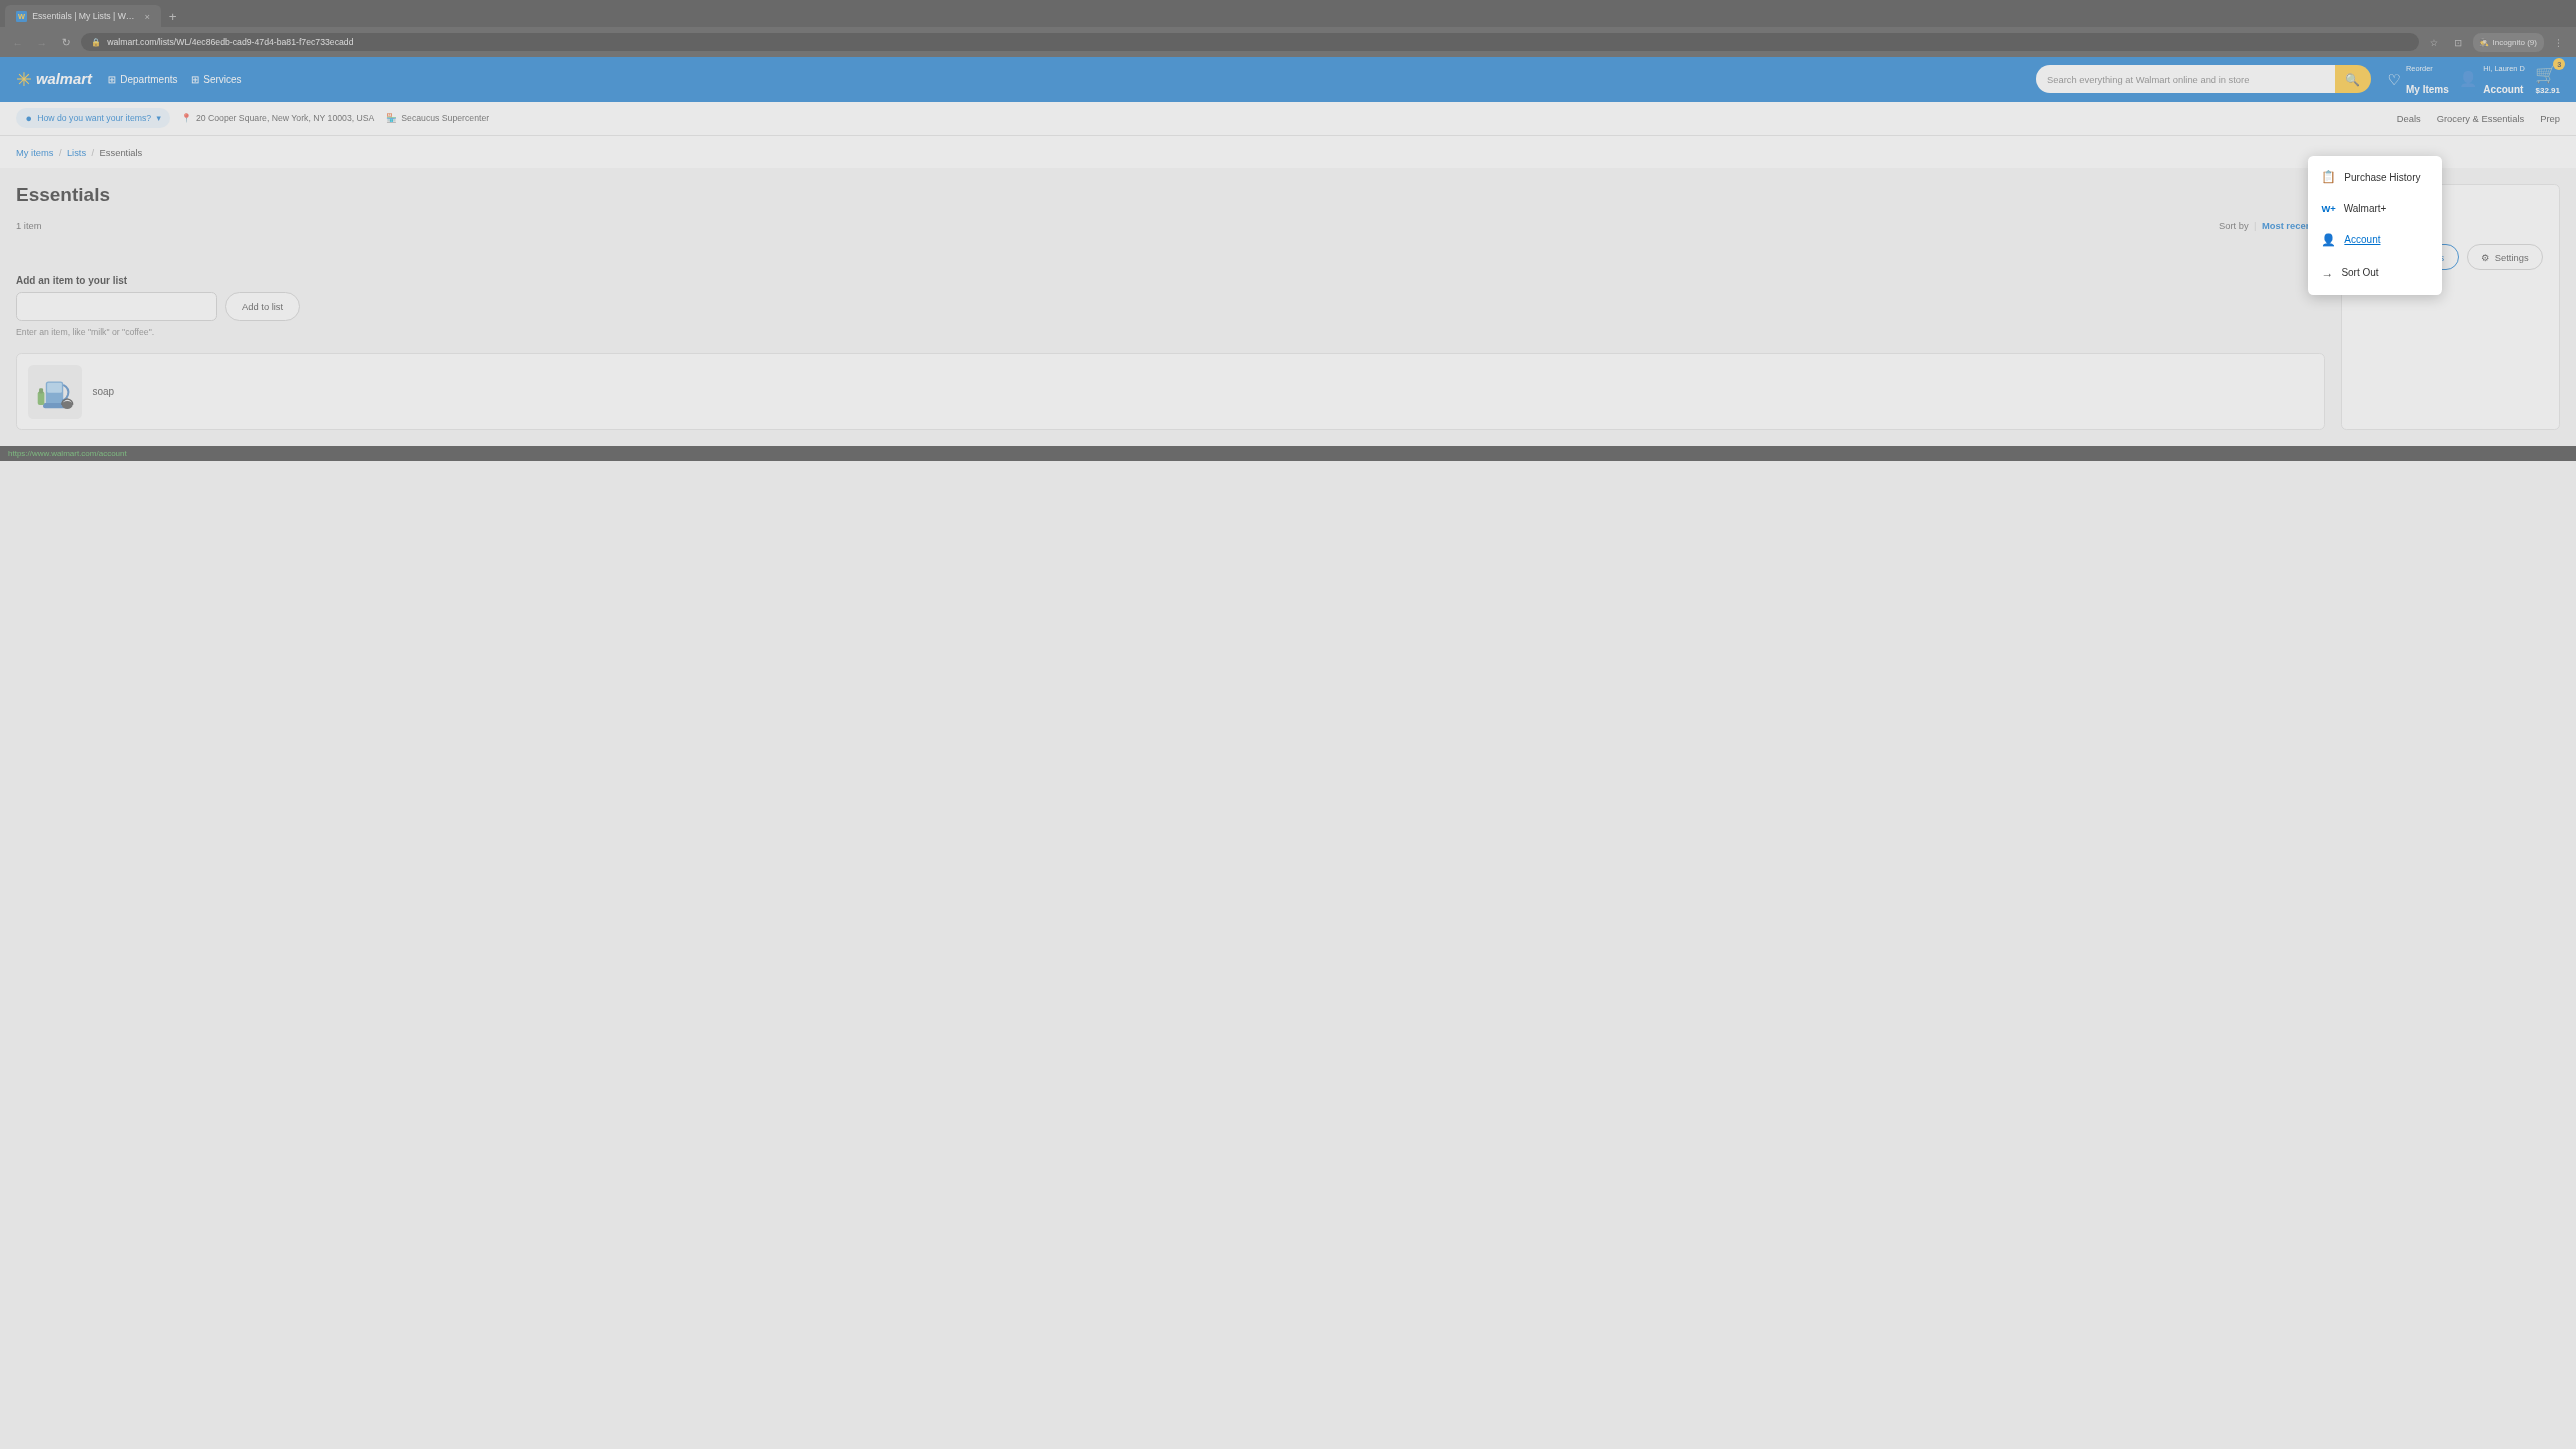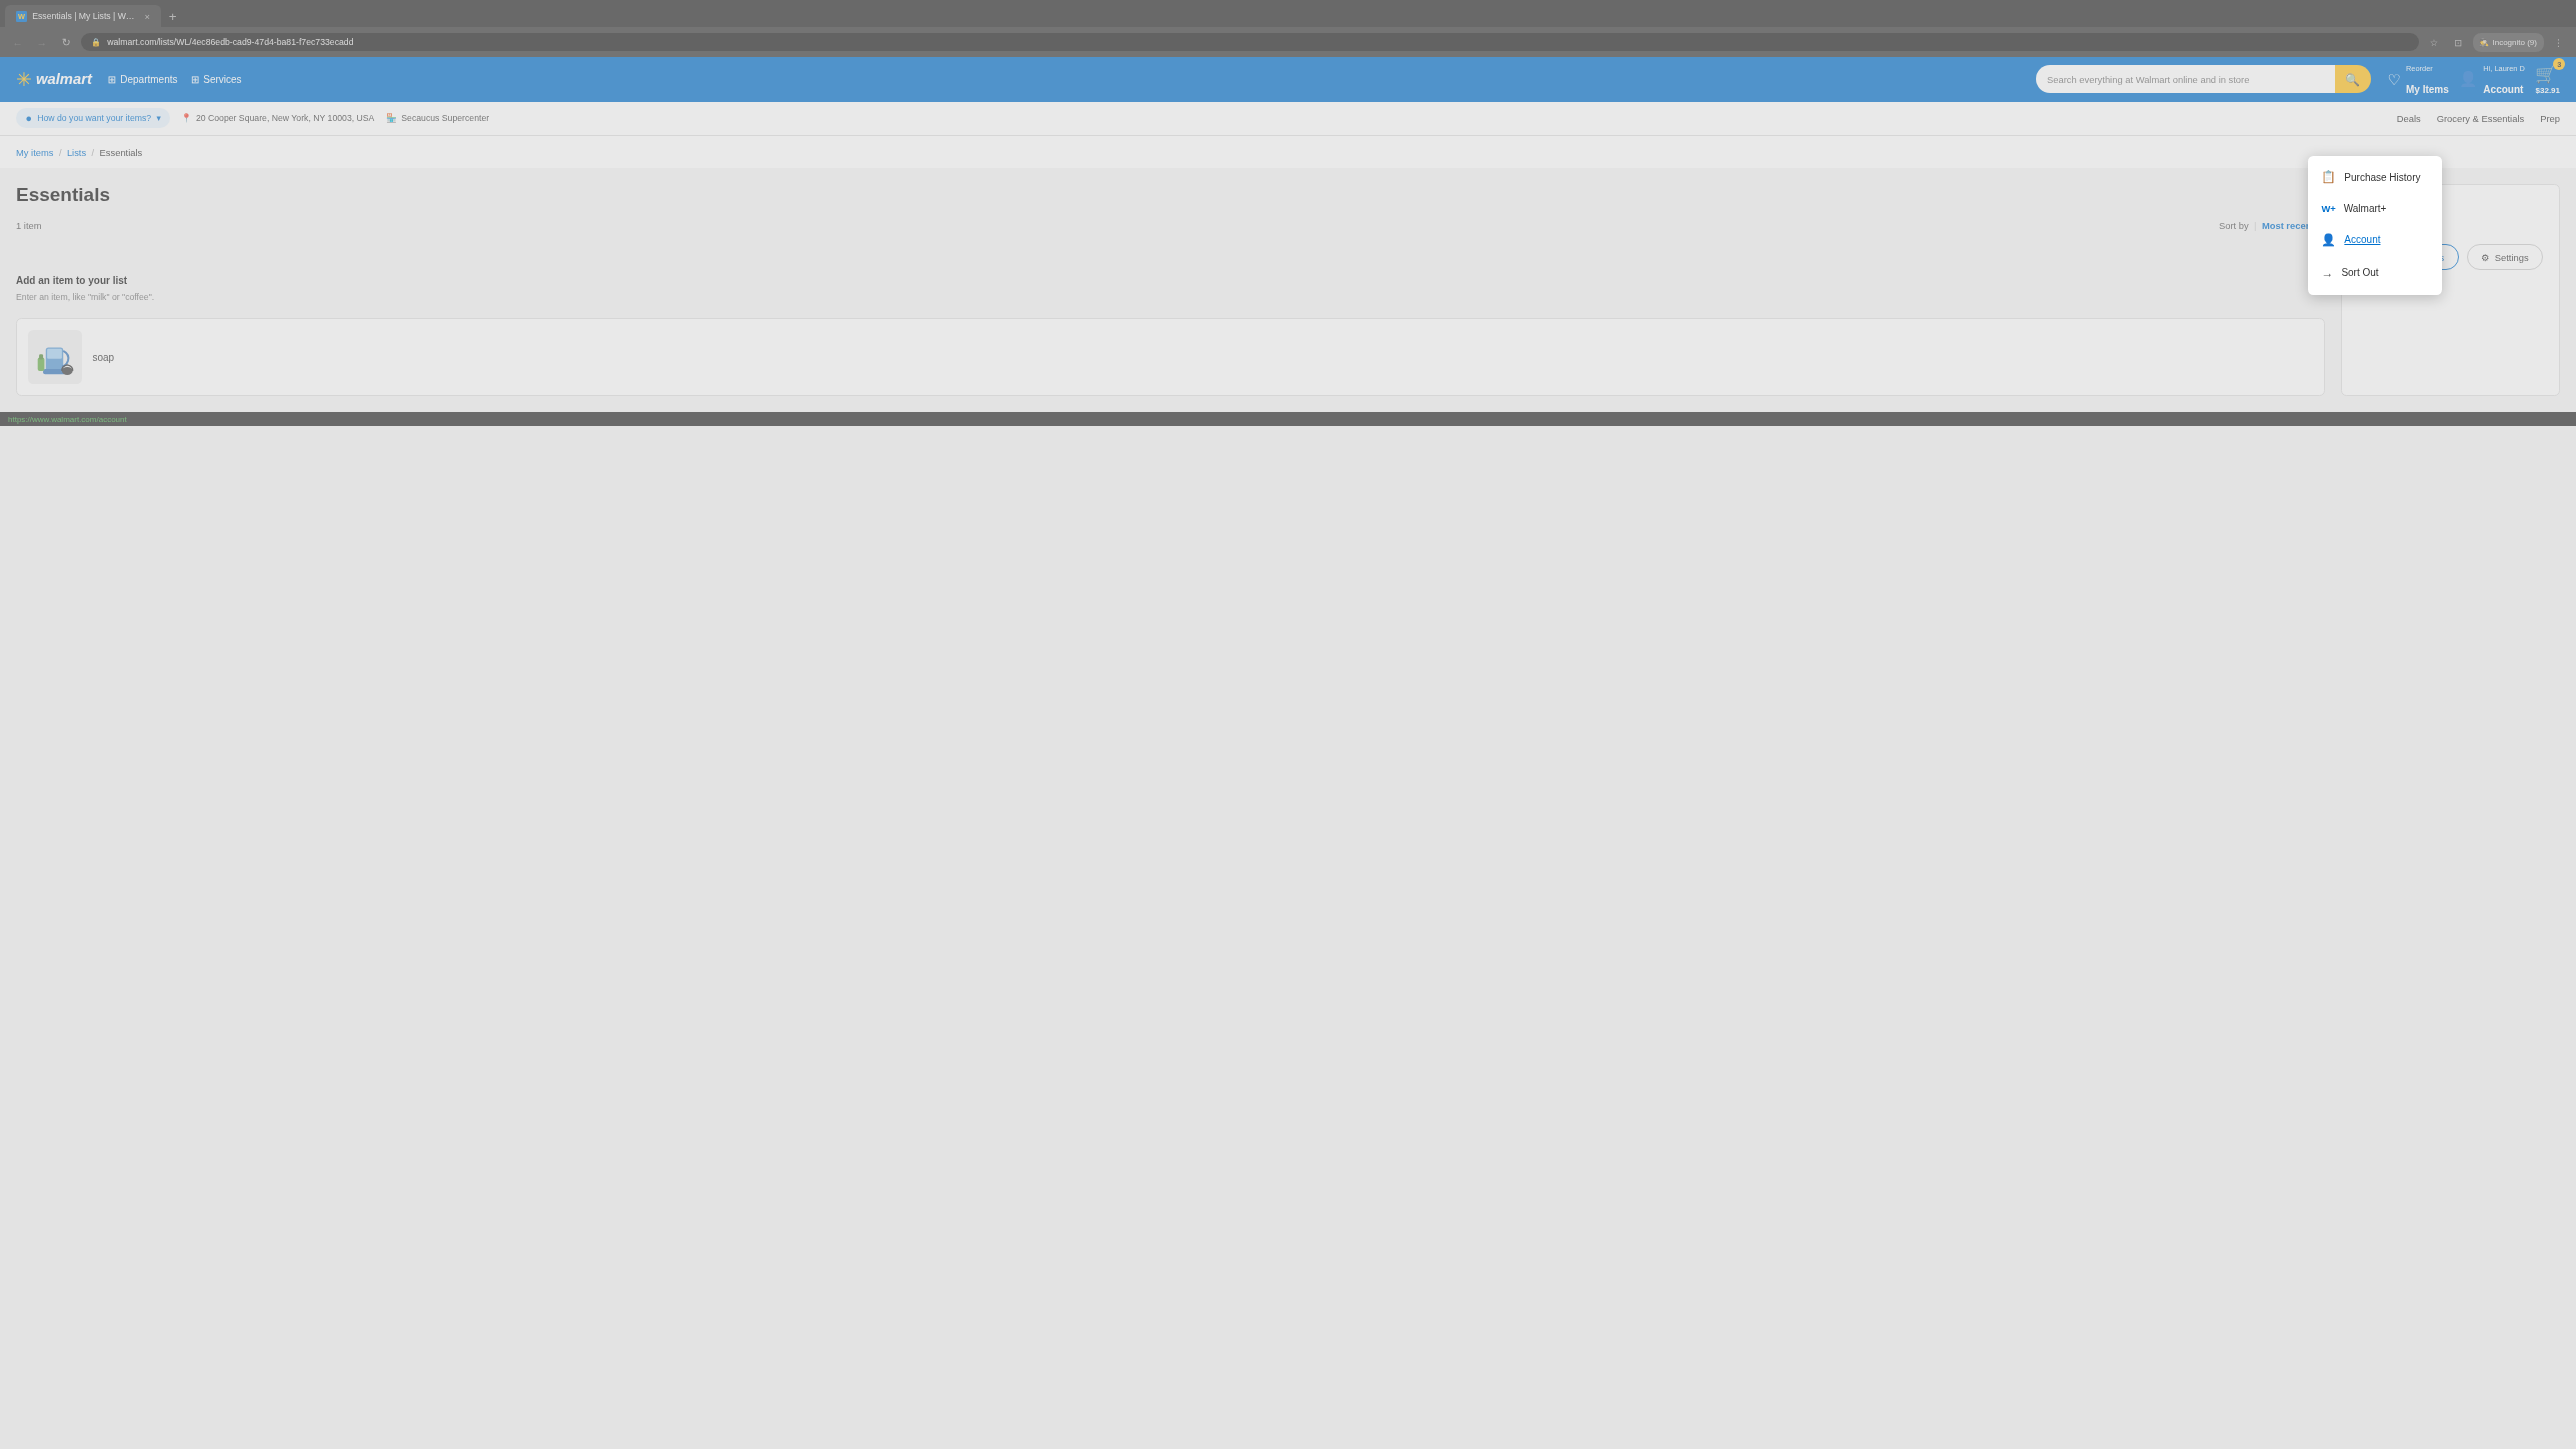--- a/index.html
+++ b/index.html
@@ -251,20 +251,24 @@
       <div class="sort-control">
         <span class="sort-label">Sort by</span>
         <span style="color:#ccc;">|</span>
         <span class="sort-value">Most recent</span>
         <span style="color:#0071ce;">▾</span>
       </div>
     </div>
 
     <div class="add-item-section">
       <div class="add-item-label">Add an item to your list</div>
+      <div class="add-item-form">
+        <input class="add-item-input" type="text" style="">
+        <button class="add-item-btn">Add to list</button>
+      </div>
       <div class="add-item-hint">Enter an item, like "milk" or "coffee".</div>
     </div>
 
     <div class="item-card">
       <div class="item-image-placeholder">
 
         <svg width="47" height="47" viewBox="0 0 70 70">
 
           <rect x="22" y="20" width="26" height="35" rx="4" fill="#5B9BD5"></rect>
           <rect x="24" y="22" width="22" height="15" rx="2" fill="#A8D4F5"></rect>

